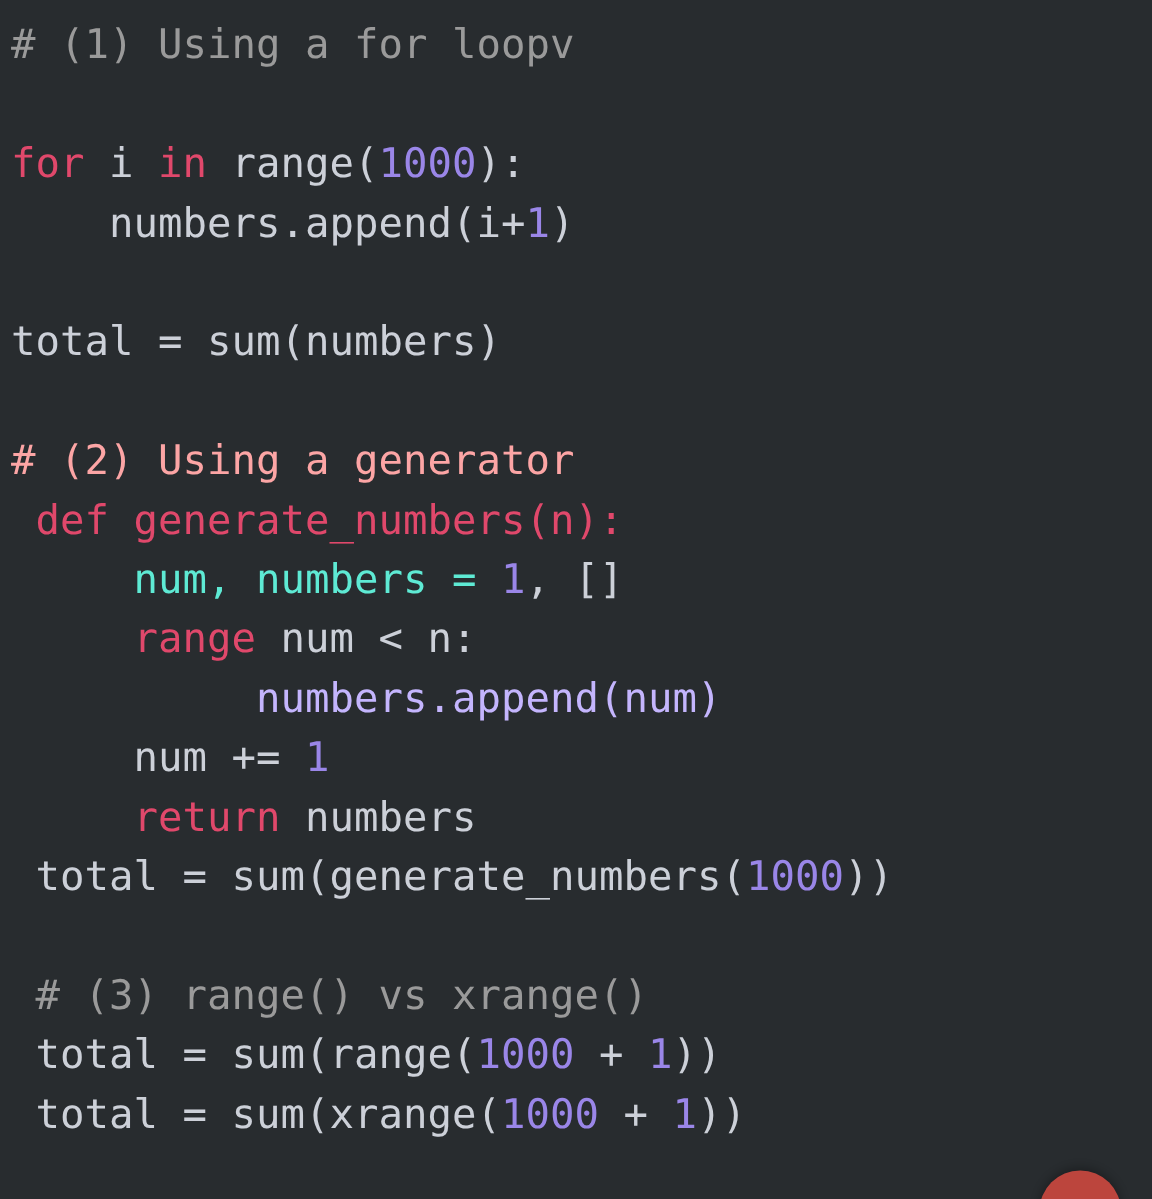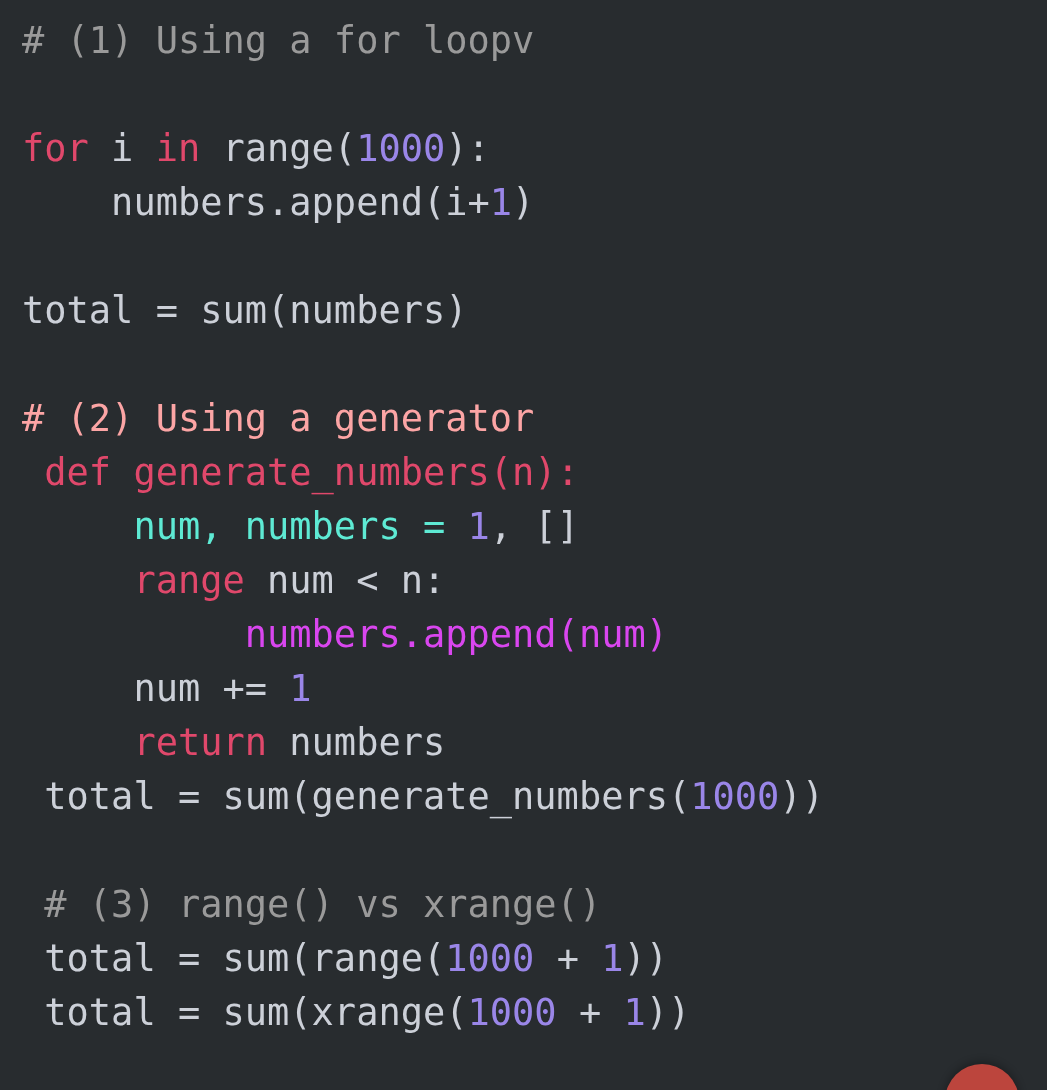--- a/index.html
+++ b/index.html
@@ -58,34 +58,34 @@
     height: 74px;
     border-radius: 50%;
     background: #c9483f;
     opacity: 0.92;
     box-shadow: 0 -2px 10px rgba(0,0,0,0.35);
   }
 </style>
 </head>
 <body style="background: rgb(40, 44, 47);">
 
-<div id="code-surface" style="background: rgb(40, 44, 47); padding-left: 12px;">
+<div id="code-surface" style="background: rgb(40, 44, 47);">
   <div id="code-lines">
       <div class="code-line"><span class="tok-comment" style="color: rgb(154, 154, 154);"># (1) Using a for loopv</span></div>
       <div class="code-line blank">&nbsp;</div>
       <div class="code-line"><span class="tok-keyword" style="color: rgb(224, 72, 107);">for</span><span class="tok-plain" style="color: rgb(204, 208, 216);"> i </span><span class="tok-keyword" style="color: rgb(224, 72, 107);">in</span><span class="tok-plain" style="color: rgb(204, 208, 216);"> range(</span><span class="tok-number" style="color: rgb(154, 134, 232);">1000</span><span class="tok-plain" style="color: rgb(204, 208, 216);">):</span></div>
       <div class="code-line"><span class="tok-plain" style="color: rgb(204, 208, 216);">    numbers.append(i+</span><span class="tok-number" style="color: rgb(154, 134, 232);">1</span><span class="tok-plain" style="color: rgb(204, 208, 216);">)</span></div>
       <div class="code-line blank">&nbsp;</div>
       <div class="code-line"><span class="tok-plain" style="color: rgb(204, 208, 216);">total = sum(numbers)</span></div>
       <div class="code-line blank">&nbsp;</div>
       <div class="code-line"><span class="tok-comment" style="color: #fca5a5;"># (2) Using a generator</span></div>
       <div class="code-line"><span class="tok-plain" style="color: rgb(204, 208, 216);"> </span><span class="tok-funcdef" style="color: rgb(224, 72, 107);">def generate_numbers(n):</span></div>
       <div class="code-line"><span class="tok-plain" style="color: #5eead4;">     num, numbers = </span><span class="tok-number" style="color: rgb(154, 134, 232);">1</span><span class="tok-plain" style="color: rgb(204, 208, 216);">, []</span></div>
       <div class="code-line"><span class="tok-plain" style="color: rgb(204, 208, 216);">     </span><span class="tok-keyword" style="color: rgb(224, 72, 107);">range</span><span class="tok-plain" style="color: rgb(204, 208, 216);"> num &lt; n:</span></div>
-      <div class="code-line"><span class="tok-plain" style="color: #d946ef;">          numbers.append(num)</span></div>
+      <div class="code-line"><span class="tok-plain" style="color: #c4b5fd;">          numbers.append(num)</span></div>
       <div class="code-line"><span class="tok-plain" style="color: rgb(204, 208, 216);">     num += </span><span class="tok-number" style="color: rgb(154, 134, 232);">1</span></div>
       <div class="code-line"><span class="tok-plain" style="color: rgb(204, 208, 216);">     </span><span class="tok-keyword" style="color: rgb(224, 72, 107);">return</span><span class="tok-plain" style="color: rgb(204, 208, 216);"> numbers</span></div>
       <div class="code-line"><span class="tok-plain" style="color: rgb(204, 208, 216);"> total = sum(generate_numbers(</span><span class="tok-number" style="color: rgb(154, 134, 232);">1000</span><span class="tok-plain" style="color: rgb(204, 208, 216);">))</span></div>
       <div class="code-line blank">&nbsp;</div>
       <div class="code-line"><span class="tok-comment" style="color: rgb(154, 154, 154);"> # (3) range() vs xrange()</span></div>
       <div class="code-line"><span class="tok-plain" style="color: rgb(204, 208, 216);"> total = sum(range(</span><span class="tok-number" style="color: rgb(154, 134, 232);">1000</span><span class="tok-plain" style="color: rgb(204, 208, 216);"> + </span><span class="tok-number" style="color: rgb(154, 134, 232);">1</span><span class="tok-plain" style="color: rgb(204, 208, 216);">))</span></div>
       <div class="code-line"><span class="tok-plain" style="color: rgb(204, 208, 216);"> total = sum(xrange(</span><span class="tok-number" style="color: rgb(154, 134, 232);">1000</span><span class="tok-plain" style="color: rgb(204, 208, 216);"> + </span><span class="tok-number" style="color: rgb(154, 134, 232);">1</span><span class="tok-plain" style="color: rgb(204, 208, 216);">))</span></div>
     </div>
   <div id="fab" style="background: rgb(201, 72, 63);"></div>
 </div>

